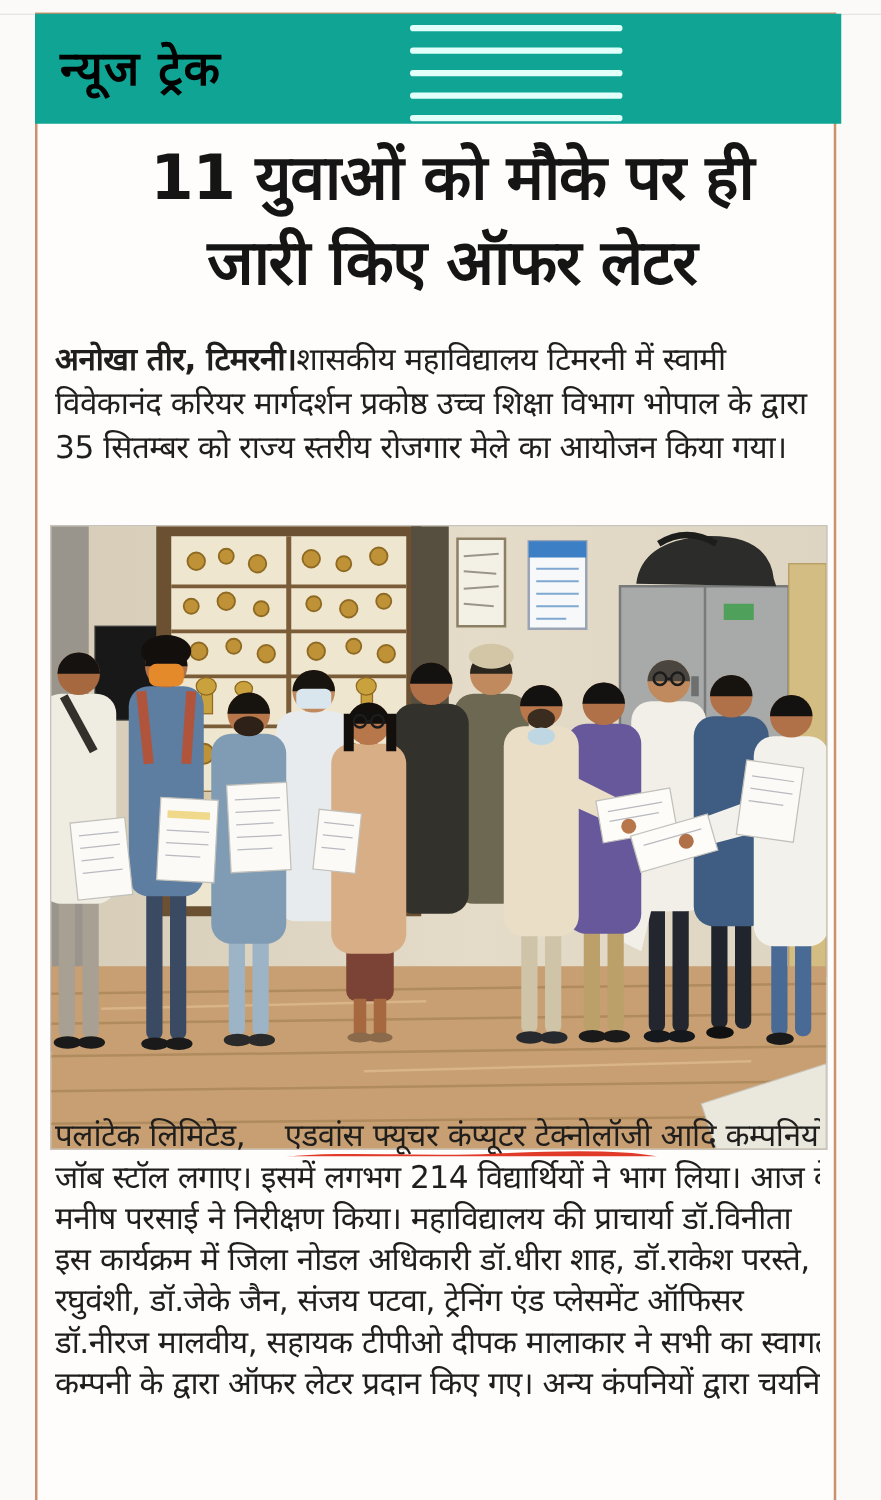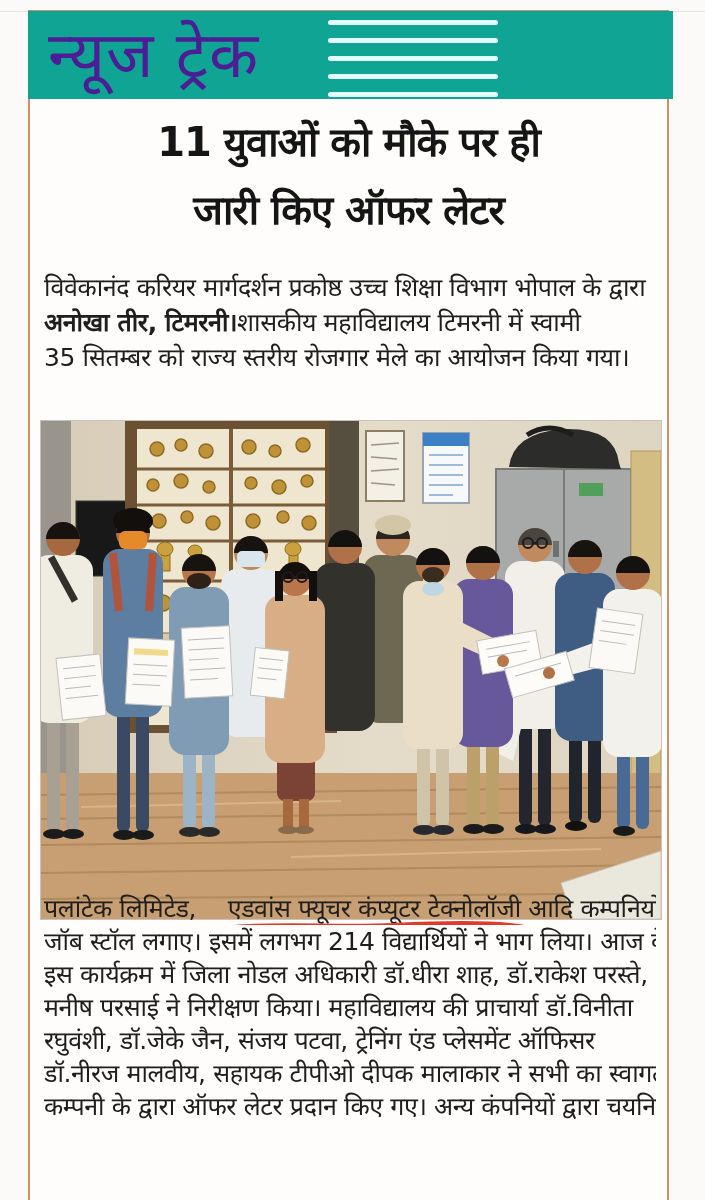--- a/index.html
+++ b/index.html
@@ -6,28 +6,28 @@
   html,body { width:705px; height:1200px; overflow:hidden;
     background:#fbfaf8; font-family:"DejaVu Sans", sans-serif; }
   .top-faint-line { position:absolute; left:0; top:11px; width:705px; height:1px; background:#e6e4e0; }
 
   .article-box { position:absolute; left:28px; top:10px; width:641px; height:1195px;
     border:2px solid #cb916c; background:#fefdfb; }
 
   
   .masthead { position:absolute; left:-2px; top:-1px; width:645px; height:88px; background:#0fa494; }
   .masthead-title { position:absolute; left:20px; top:6px; height:76px; line-height:76px;
-    color:#4c1d95; font-weight:normal; font-size:64px; letter-spacing:1px; white-space:nowrap; }
+    color:#000000; font-weight:bold; font-size:38px; letter-spacing:1px; white-space:nowrap; }
   .masthead-lines { position:absolute; left:300px; top:9px; width:170px; display:flex;
     flex-direction:column; gap:13px; }
   .masthead-lines span { display:block; height:5px; background:#e3fffa; border-radius:3px; }
 
   
-  .headline { position:absolute; left:0; top:96px; width:637px; text-align:center;
-    color:#151515; font-weight:bold; font-size:40px; line-height:68px; letter-spacing:-1px; }
+  .headline { position:absolute; left:13px; top:96px; width:637px; text-align:center;
+    color:#151515; font-weight:bold; font-size:50px; line-height:68px; letter-spacing:-1px; }
   .headline div { white-space:nowrap; overflow:hidden; }
 
   
   .para { position:absolute; left:14px; width:612px; color:#1f1e1c; font-size:25px; }
   .para .bline { white-space:nowrap; overflow:hidden; height:35px; line-height:35px; letter-spacing:-0.4px; }
   .para1 { top:258px; }
   .para2 { top:880px; }
   .para2 .bline { height:33px; line-height:33px; }
   .dateline { font-weight:bold; }
 
@@ -56,22 +56,22 @@
         <span></span>
     </div>
   </div>
 
   <div class="headline">
     <div>11 युवाओं को मौके पर ही</div>
     <div>जारी किए ऑफर लेटर</div>
   </div>
 
   <div class="para para1">
+    <div class="bline"><span class="dateline">अनोखा तीर, टिमरनी।</span><span>शासकीय महाविद्यालय टिमरनी में  स्वामी</span></div>
     <div class="bline">विवेकानंद करियर मार्गदर्शन प्रकोष्ठ उच्च शिक्षा विभाग भोपाल के  द्वारा</div>
-    <div class="bline"><span class="dateline">अनोखा तीर, टिमरनी।</span><span>शासकीय महाविद्यालय टिमरनी में  स्वामी</span></div>
     <div class="bline">35 सितम्बर को राज्य स्तरीय रोजगार मेले का आयोजन  किया गया।</div>
   </div>
 
   <div class="photo-frame">
     <svg viewBox="0 0 620 498">
       <defs>
         <linearGradient id="wall" x1="0" y1="0" x2="1" y2="0">
           <stop offset="0" stop-color="#d6ccb8"></stop>
             <stop offset="0.55" stop-color="#e4dcc9"></stop>
             <stop offset="1" stop-color="#ddd5c2"></stop>
@@ -349,20 +349,20 @@
           </g>
       </g>
     </svg>
   </div>
 
   <div class="para para2">
     <div class="bline"><span>पलांटेक लिमिटेड, </span><span class="u-red"><span>एडवांस फ्यूचर कंप्यूटर टेक्नोलॉजी</span><svg viewBox="0 0 320 14" preserveAspectRatio="none">
             <path d="M4 10 C 50 4, 120 10, 180 7 S 290 4, 316 9" fill="none" stroke="#e23a28" stroke-width="5.5" stroke-linecap="round"></path>
           </svg></span><span> आदि कम्पनियों ने</span></div>
     <div class="bline">जॉब स्टॉल लगाए। इसमें लगभग 214 विद्यार्थियों ने भाग लिया। आज के</div>
+    <div class="bline">मनीष परसाई ने निरीक्षण किया। महाविद्यालय की प्राचार्या डॉ.विनीता</div>
     <div class="bline">इस कार्यक्रम में जिला नोडल अधिकारी डॉ.धीरा शाह, डॉ.राकेश परस्ते,</div>
-    <div class="bline">मनीष परसाई ने निरीक्षण किया। महाविद्यालय की प्राचार्या डॉ.विनीता</div>
     <div class="bline">रघुवंशी, डॉ.जेके जैन, संजय पटवा, ट्रेनिंग एंड प्लेसमेंट ऑफिसर</div>
     <div class="bline">डॉ.नीरज मालवीय, सहायक टीपीओ दीपक मालाकार ने सभी का स्वागत</div>
     <div class="bline">कम्पनी के द्वारा ऑफर लेटर  प्रदान किए गए। अन्य कंपनियों द्वारा चयनित</div>
   </div>
 
 </div>
 
 </body></html>

